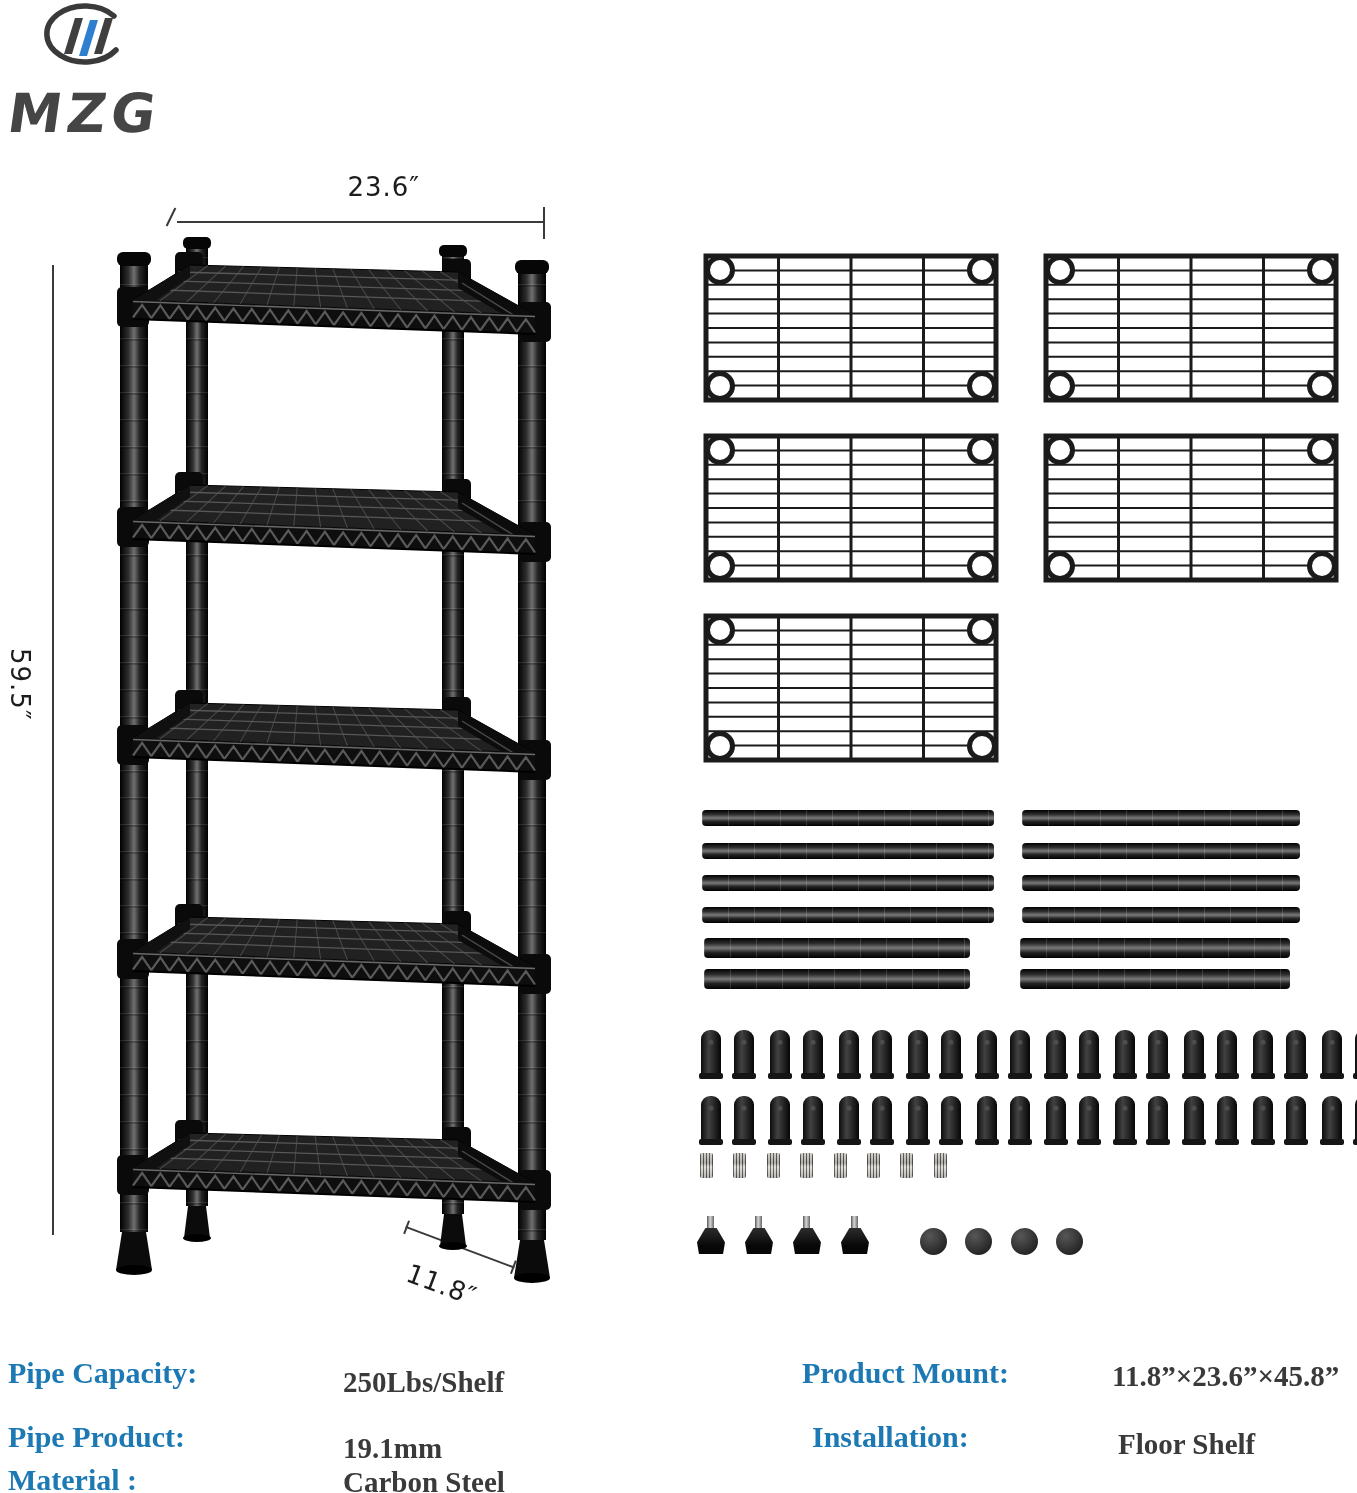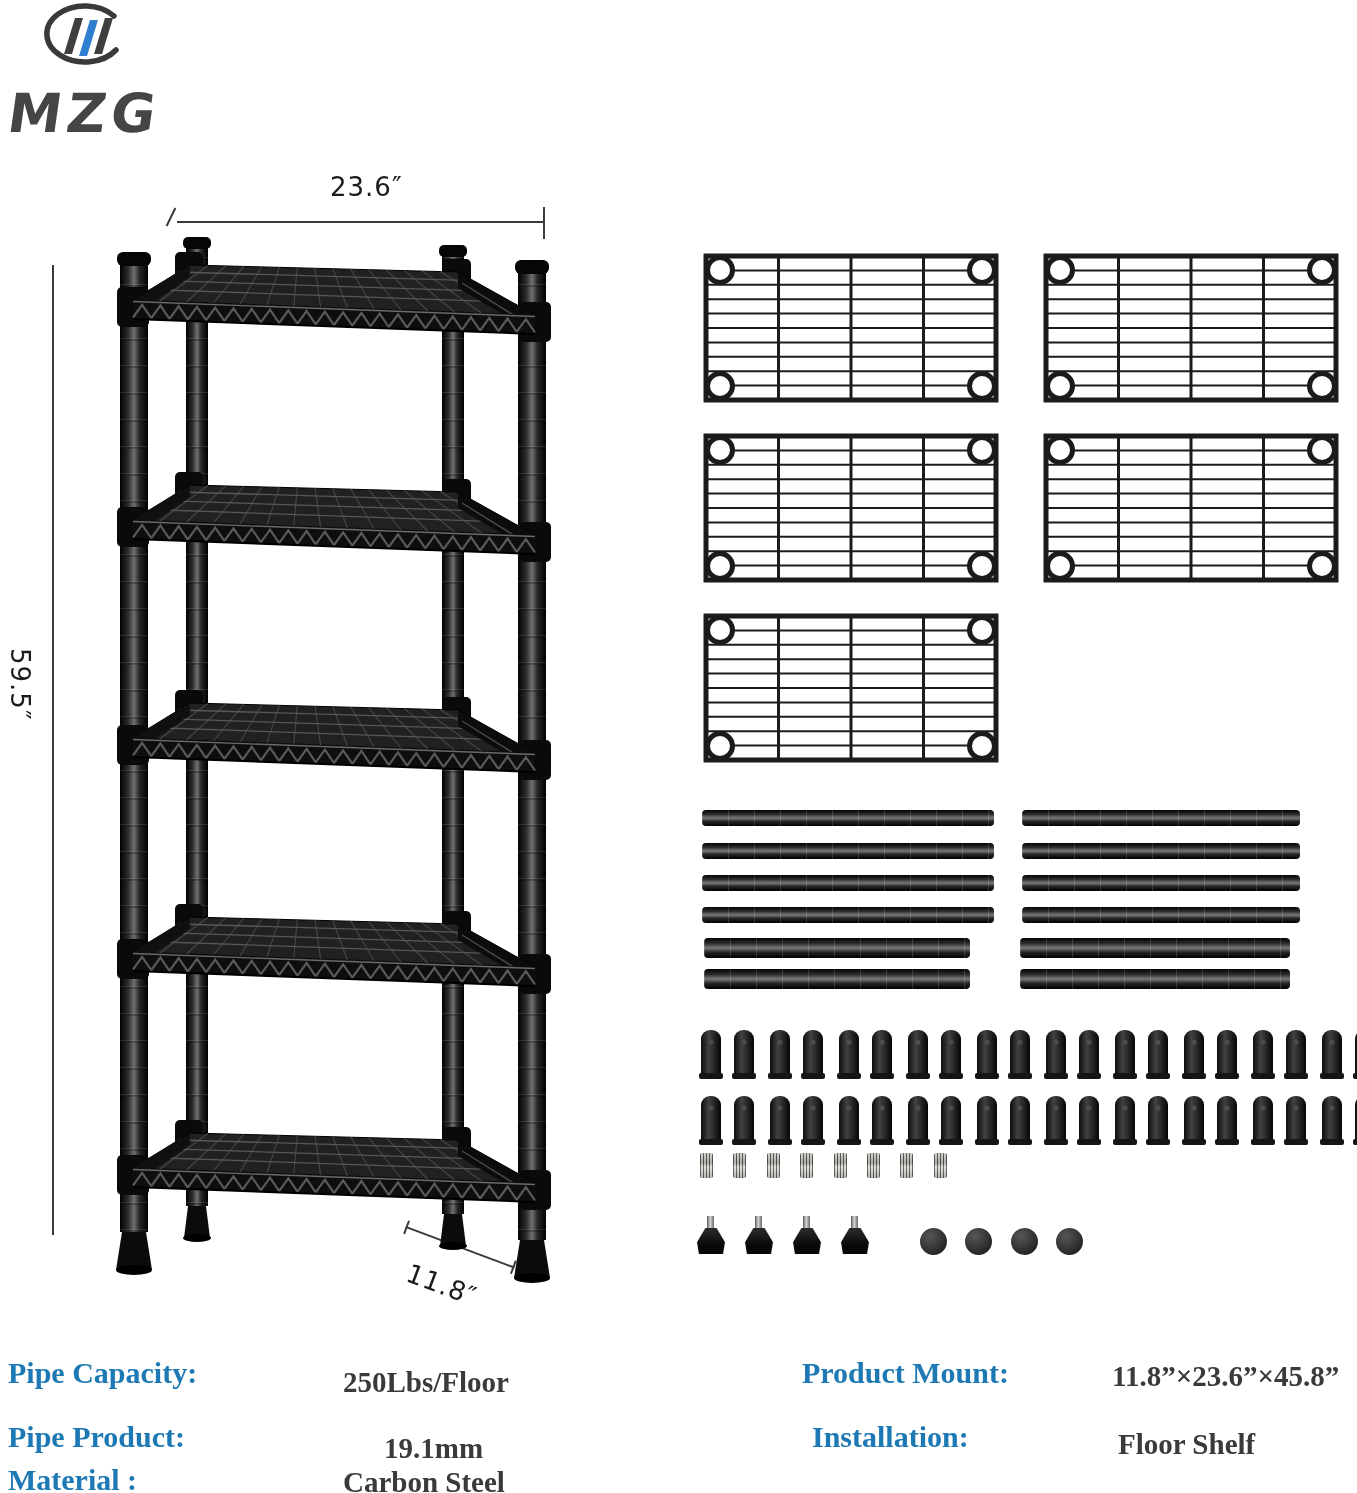--- a/index.html
+++ b/index.html
@@ -49,21 +49,21 @@
 <div class="canvas">
 
   <svg class="logo" width="175" height="142" viewBox="0 0 175 142">
     <path d="M 112,14 A 38,28 0 1 0 114,48" fill="none" stroke="#3a3a3a" stroke-width="5.5" stroke-linecap="round"></path>
     <polygon points="62,52 73,16 81,16 70,52" fill="#3f3f3f"></polygon>
     <polygon points="77,54 88,18 96,18 85,54" fill="#2e7fd0"></polygon>
     <polygon points="92,52 103,16 111,16 100,52" fill="#3f3f3f"></polygon>
     <text x="22" y="130" font-family="DejaVu Sans, sans-serif" font-size="54" font-weight="bold" letter-spacing="5" fill="#454545" transform="skewX(-8)">MZG</text>
   </svg>
 
-  <span class="dimlabel" style="left:330px;top:172px;width:90px;text-align:left;">23.6″</span>
+  <span class="dimlabel" style="left:330px;top:172px;width:90px;text-align:right;">23.6″</span>
   <div class="dimline-h" style="left:177px;top:221px;width:368px;"></div>
   <div class="tick" style="left:170px;top:207px;height:20px;transform:rotate(26deg);"></div>
   <div class="tick" style="left:543px;top:207px;height:32px;"></div>
 
   <div class="dimline-v" style="left:52px;top:265px;height:970px;"></div>
   <span class="dimlabel rot90" style="left:-15px;top:668px;width:70px;text-align:center;">59.5″</span>
 
   <div class="dimline-h rot20" style="left:406px;top:1226px;width:116px;">
     <div class="tick" style="left:0;top:-8px;height:14px;"></div>
     <div class="tick" style="left:114px;top:-8px;height:14px;"></div>
@@ -324,22 +324,22 @@
         <div class="stem"></div>
         <div class="cone"></div>
       </div>
       <div class="cap" style="left:920px;top:1228px;"></div>
       <div class="cap" style="left:965px;top:1228px;"></div>
       <div class="cap" style="left:1011px;top:1228px;"></div>
       <div class="cap" style="left:1056px;top:1228px;"></div>
     </div>
 
   <span class="spec-label" style="left:8px;top:1356px;">Pipe Capacity:</span>
-  <span class="spec-value" style="left:343px;top:1366px;">250Lbs/Floor</span>
+  <span class="spec-value" style="left:343px;top:1366px;">250Lbs/Shelf</span>
   <span class="spec-label" style="left:8px;top:1420px;">Pipe Product:</span>
-  <span class="spec-value" style="left:343px;top:1432px;margin-left:41px;">19.1mm</span>
+  <span class="spec-value" style="left:343px;top:1432px;">19.1mm</span>
   <span class="spec-label" style="left:8px;top:1463px;">Material :</span>
   <span class="spec-value" style="left:343px;top:1466px;">Carbon Steel</span>
   <span class="spec-label" style="left:802px;top:1356px;">Product Mount:</span>
   <span class="spec-value" style="left:1112px;top:1360px;">11.8”×23.6”×45.8”</span>
   <span class="spec-label" style="left:812px;top:1420px;">Installation:</span>
   <span class="spec-value" style="left:1118px;top:1428px;">Floor Shelf</span>
 </div>
 
 </body></html>

